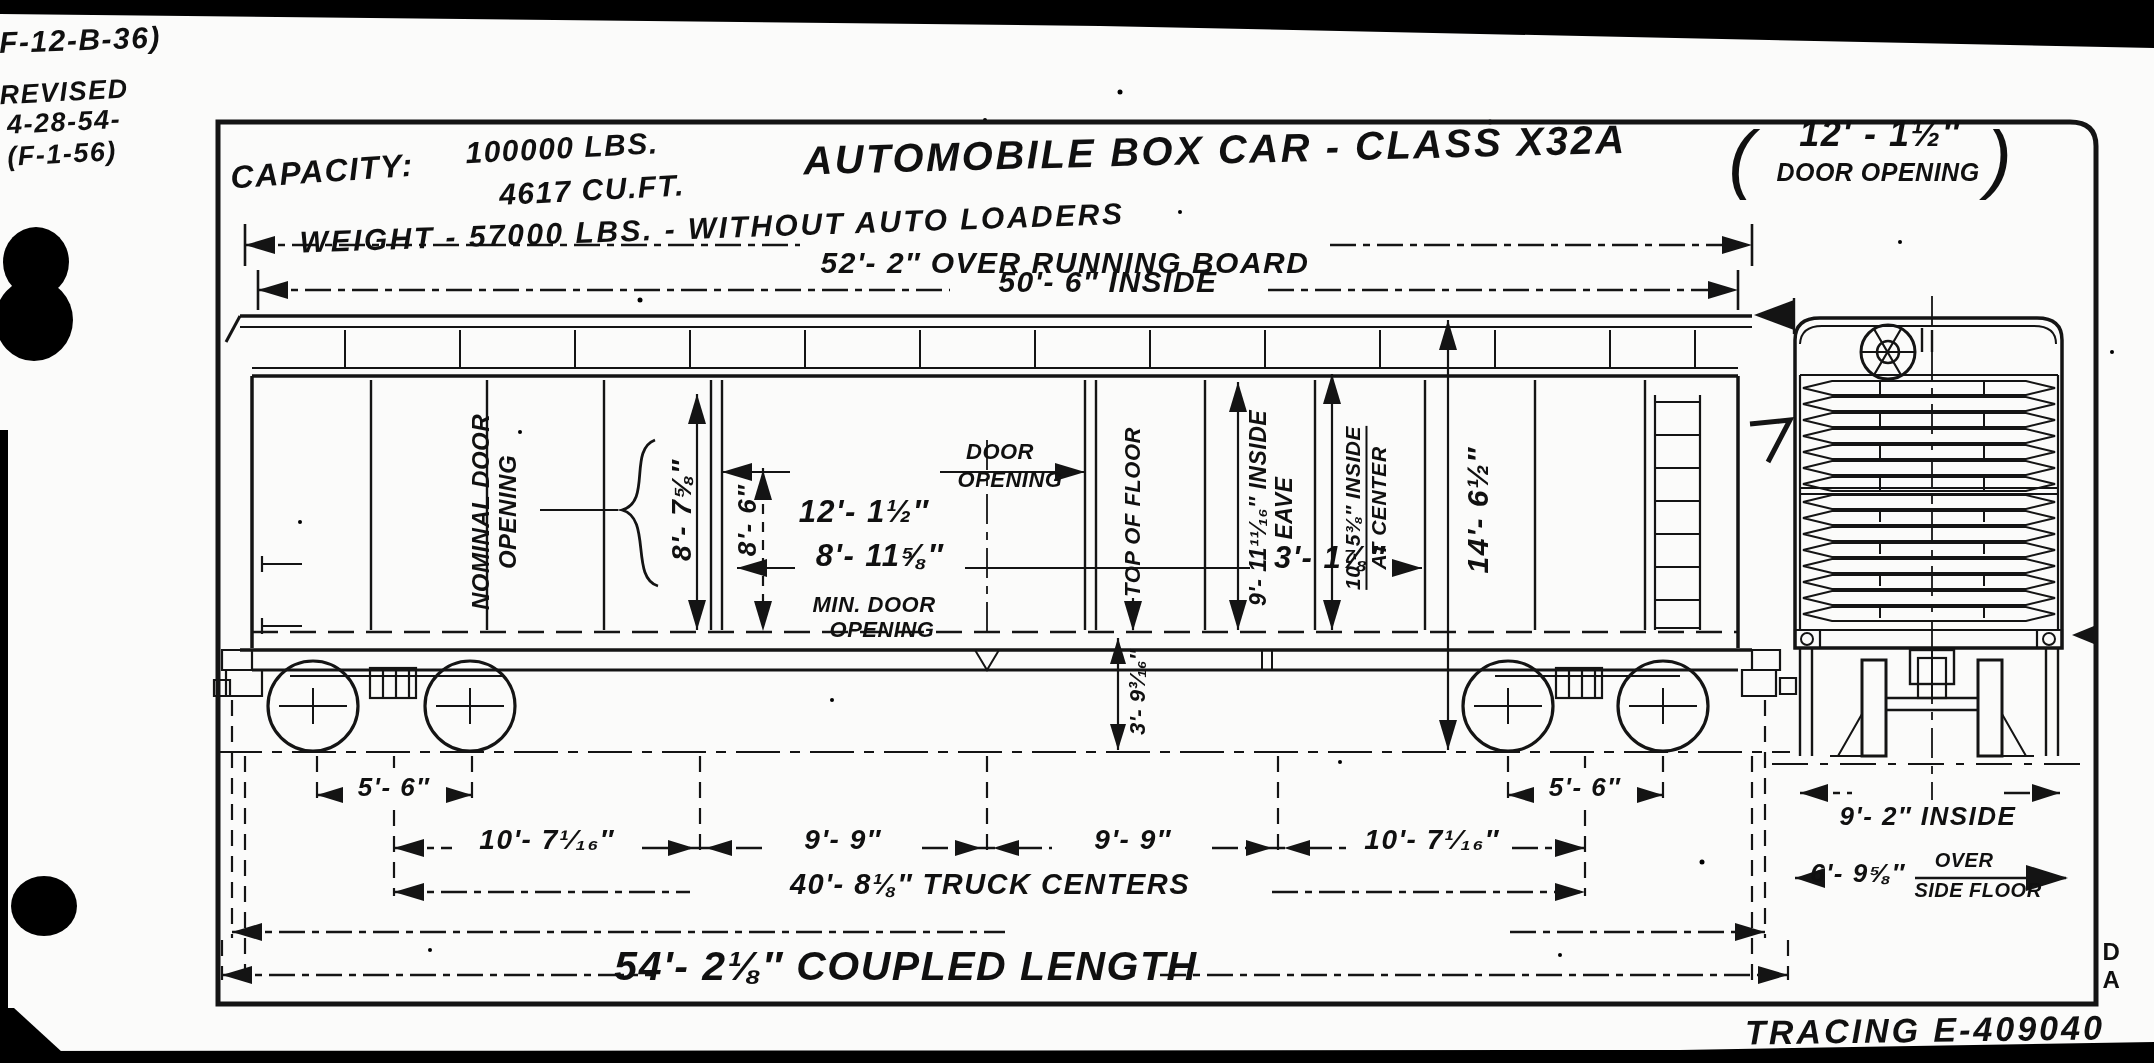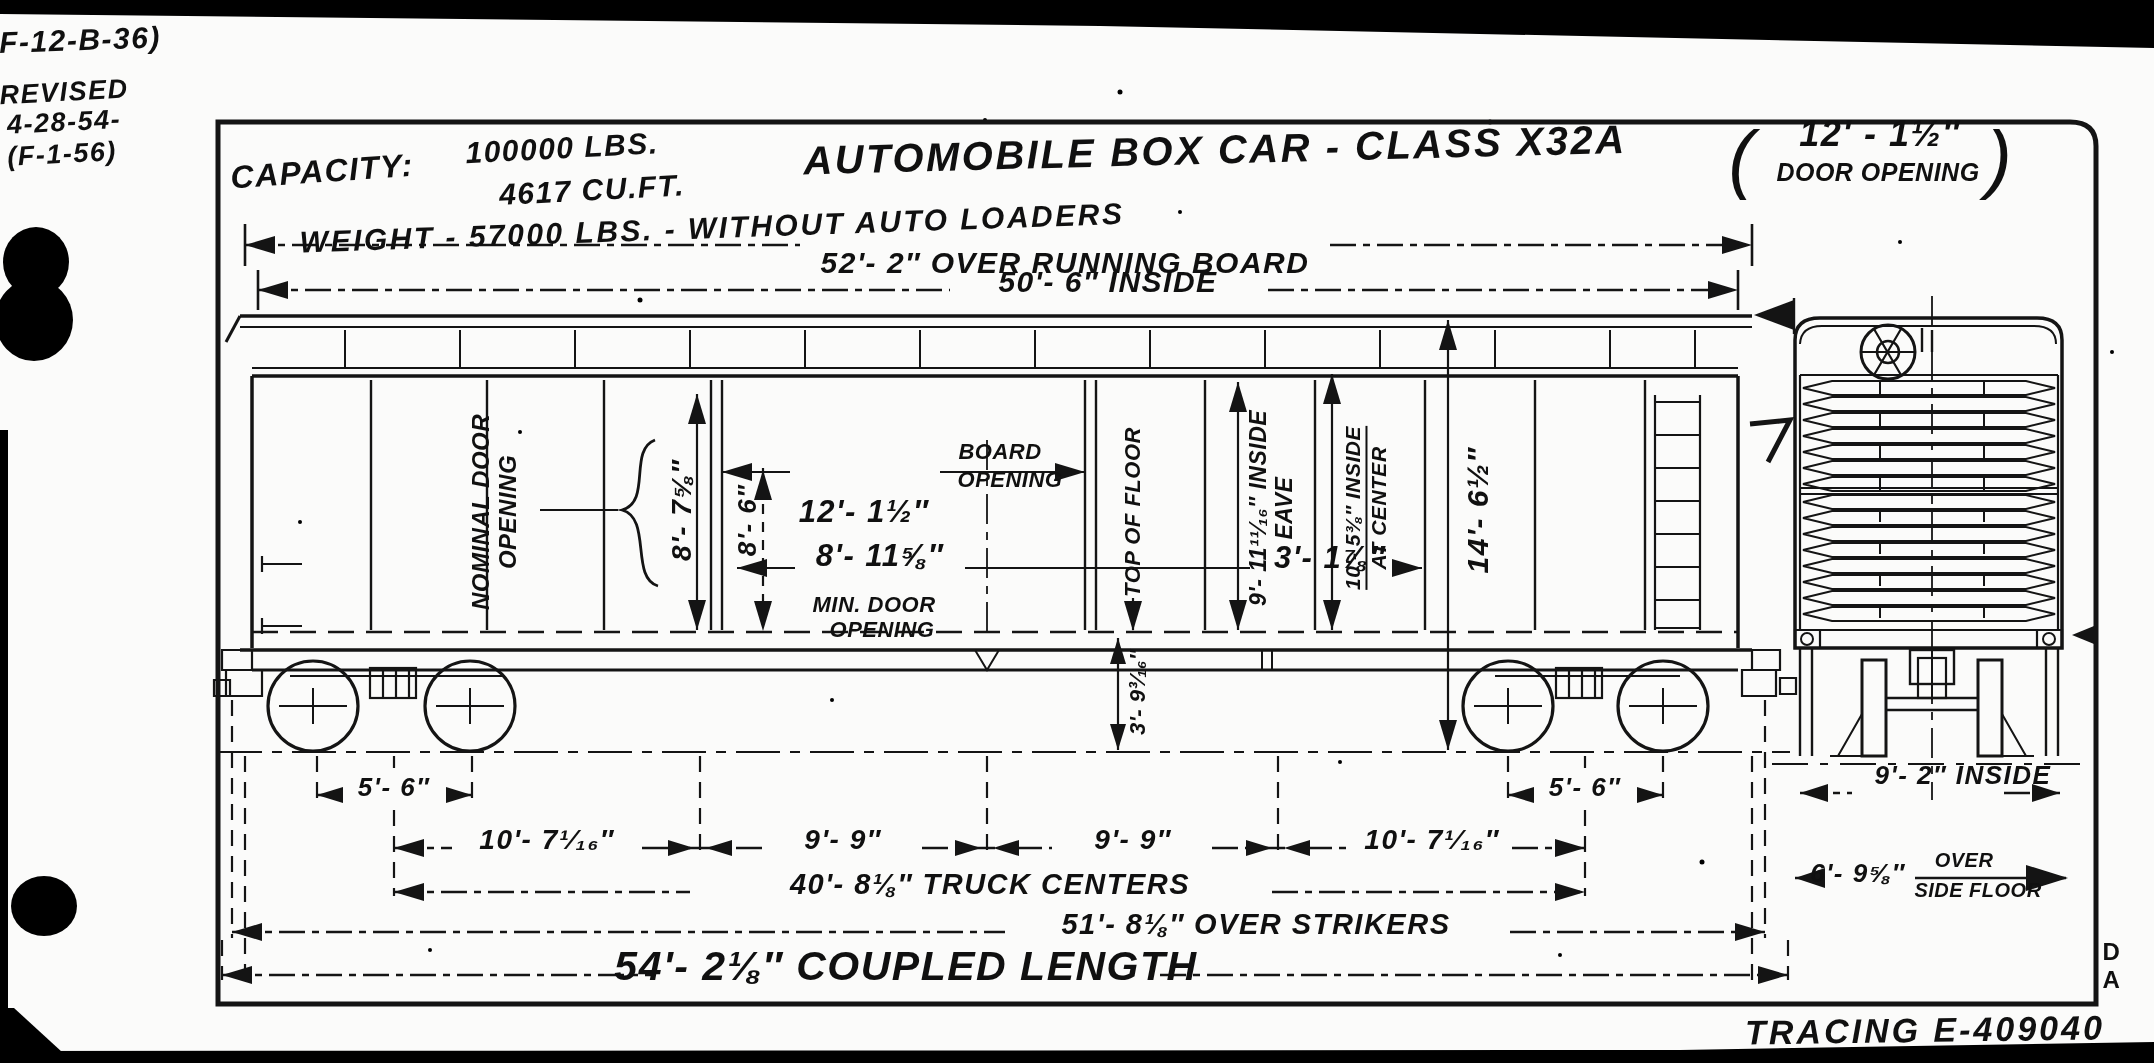--- a/index.html
+++ b/index.html
@@ -300,21 +300,21 @@
   <div class="t" style="left:1065px;top:235px;font-size:30px;margin-top:28px;">52'- 2″ OVER RUNNING BOARD</div>
   <div class="t" style="left:1108px;top:282px;font-size:30px;">50'- 6″ INSIDE</div>
 
   <div class="t v small" style="left:495px;top:512px;font-size:24px;">
     <div>NOMINAL DOOR</div>
     <div>OPENING</div>
   </div>
   <div class="t v" style="left:682px;top:510px;font-size:28px;">8'- 7⅝″</div>
   <div class="t v" style="left:748px;top:520px;font-size:26px;">8'- 6″</div>
   <div class="t" style="left:864px;top:466px;font-size:31px;margin-top:46px;">12'- 1½″</div>
-  <div class="t small" style="left:1000px;top:452px;font-size:22px;">BOARD</div>
+  <div class="t small" style="left:1000px;top:452px;font-size:22px;">DOOR</div>
   <div class="t small" style="left:1010px;top:480px;font-size:22px;">OPENING</div>
   <div class="t" style="left:880px;top:556px;font-size:31px;">8'- 11⅝″</div>
   <div class="t" style="left:1330px;top:558px;font-size:31px;">3'- 1⅞″</div>
   <div class="t small" style="left:874px;top:605px;font-size:22px;">MIN. DOOR</div>
   <div class="t small" style="left:882px;top:630px;font-size:22px;">OPENING</div>
   <div class="t v small" style="left:1133px;top:512px;font-size:22px;">TOP OF FLOOR</div>
   <div class="t v small" style="left:1272px;top:508px;font-size:23px;">
     <div>9'- 11¹¹⁄₁₆″ INSIDE</div>
     <div>EAVE</div>
   </div>
@@ -325,24 +325,23 @@
   <div class="t v" style="left:1478px;top:510px;font-size:30px;">14'- 6½″</div>
   <div class="t v small" style="left:1138px;top:692px;font-size:22px;">3'- 9³⁄₁₆″</div>
 
   <div class="t" style="left:394px;top:788px;font-size:26px;">5'- 6″</div>
   <div class="t" style="left:1585px;top:788px;font-size:26px;">5'- 6″</div>
   <div class="t" style="left:547px;top:840px;font-size:28px;">10'- 7¹⁄₁₆″</div>
   <div class="t" style="left:843px;top:840px;font-size:28px;">9'- 9″</div>
   <div class="t" style="left:1133px;top:840px;font-size:28px;">9'- 9″</div>
   <div class="t" style="left:1432px;top:840px;font-size:28px;">10'- 7¹⁄₁₆″</div>
   <div class="t" style="left:990px;top:884px;font-size:29px;">40'- 8⅛″ TRUCK CENTERS</div>
-  <div class="t" style="left:1256px;top:924px;font-size:29px;">51'- 8⅛″ OVER STRIKERS</div>
   <div class="t" style="left:906px;top:967px;font-size:41px;">54'- 2⅛″ COUPLED LENGTH</div>
 
-  <div class="t" style="left:1928px;top:776px;font-size:26px;margin-left:35px;">9'- 2″ INSIDE</div>
+  <div class="t" style="left:1928px;top:817px;font-size:26px;">9'- 2″ INSIDE</div>
   <div class="t" style="left:1858px;top:874px;font-size:26px;">6'- 9⅝″</div>
   <div class="t small" style="left:1964px;top:860px;font-size:20px;">OVER</div>
   <div class="t small" style="left:1978px;top:890px;font-size:20px;">SIDE FLOOR</div>
 
   <div class="t" style="left:2112px;top:952px;font-size:24px;font-style:normal;">D</div>
   <div class="t" style="left:2112px;top:980px;font-size:24px;font-style:normal;">A</div>
   <div class="t" style="left:1925px;top:1030px;font-size:34px;letter-spacing:3px;transform:translate(-50%,-50%) rotate(-0.8deg);">TRACING E-409040</div>
 </div>
 
 </body></html>

